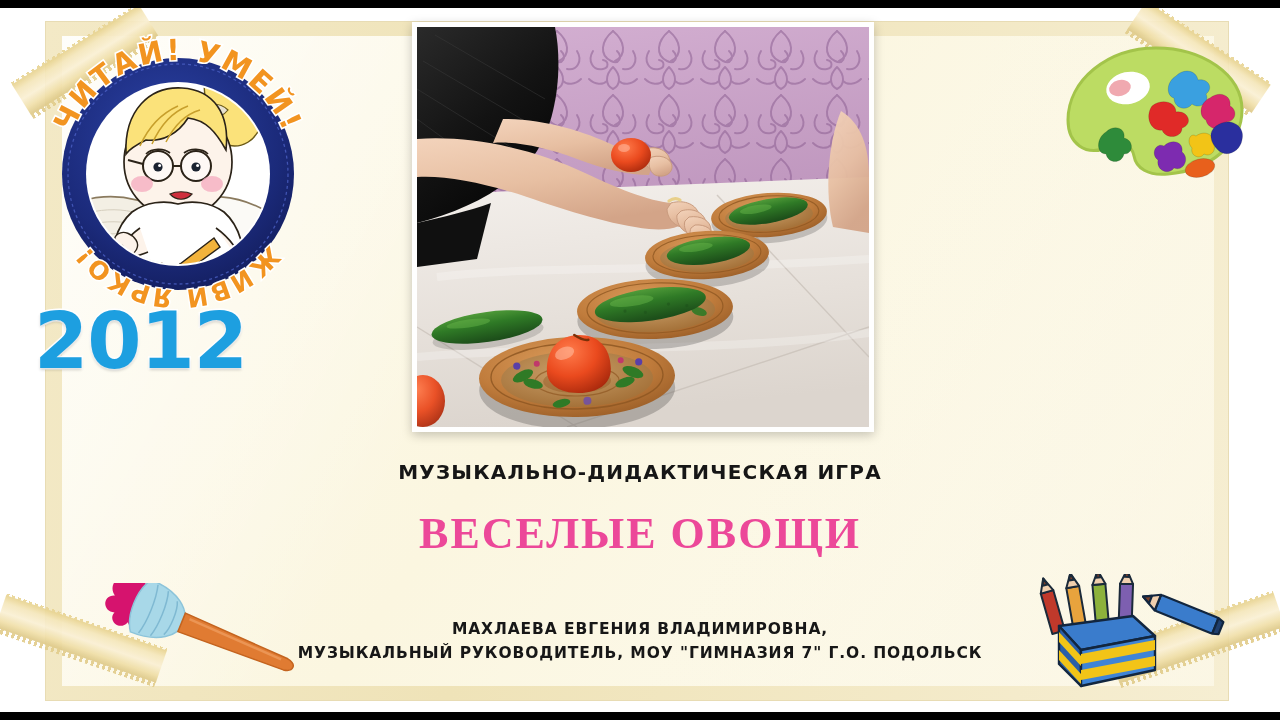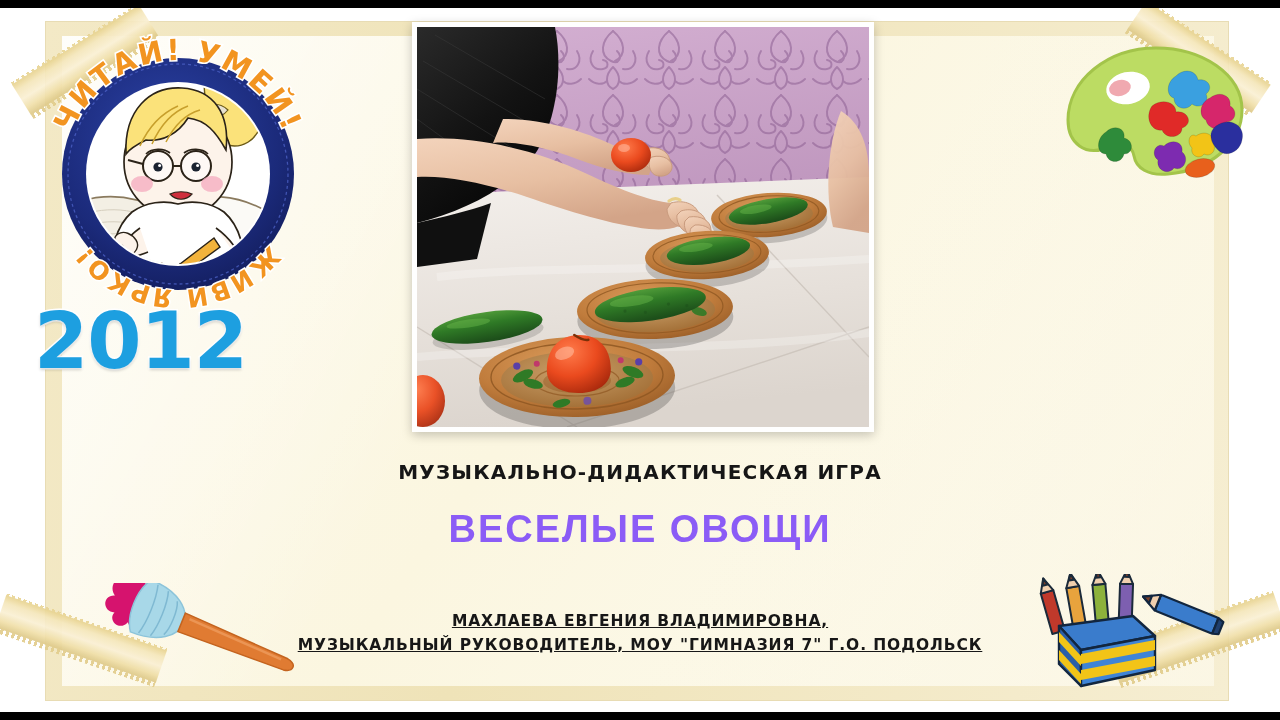--- a/index.html
+++ b/index.html
@@ -48,25 +48,25 @@
 
   
   .photo-wrap{position:absolute;left:412px;top:22px;width:452px;height:400px;z-index:25;
               background:#fff;padding:5px;box-shadow:0 3px 10px rgba(0,0,0,.22);}
   .photo{position:relative;width:100%;height:100%;overflow:hidden;background:#c9a9c6;}
 
   
   .text-block{position:absolute;left:0;top:460px;width:1280px;z-index:30;text-align:center;}
   .subtitle{font-size:20px;font-weight:bold;color:#161616;letter-spacing:1.2px;
             font-family:"DejaVu Sans","Liberation Sans",sans-serif;}
-  .title{margin-top:24px;font-size:38px;font-weight:bold;color:#8b5cf6;letter-spacing:2px;
-         font-family:Liberation Sans, sans-serif;}
+  .title{margin-top:24px;font-size:44px;font-weight:bold;color:#ec4899;letter-spacing:2px;
+         font-family:Liberation Serif, serif;}
   .credits{margin-top:58px;font-size:15.5px;font-weight:bold;color:#171717;
            line-height:1.55;letter-spacing:.9px;
-           font-family:"DejaVu Sans","Liberation Sans",sans-serif;text-decoration:underline;}
+           font-family:"DejaVu Sans","Liberation Sans",sans-serif;}
 
   .corner-art{position:absolute;z-index:32;}
   .palette{right:30px;top:40px;width:190px;height:150px;}
   .pencils{right:38px;bottom:26px;width:205px;height:120px;}
   .brush{left:96px;bottom:42px;width:215px;height:95px;}
 </style>
 </head>
 <body>
 
 <div class="slide">

